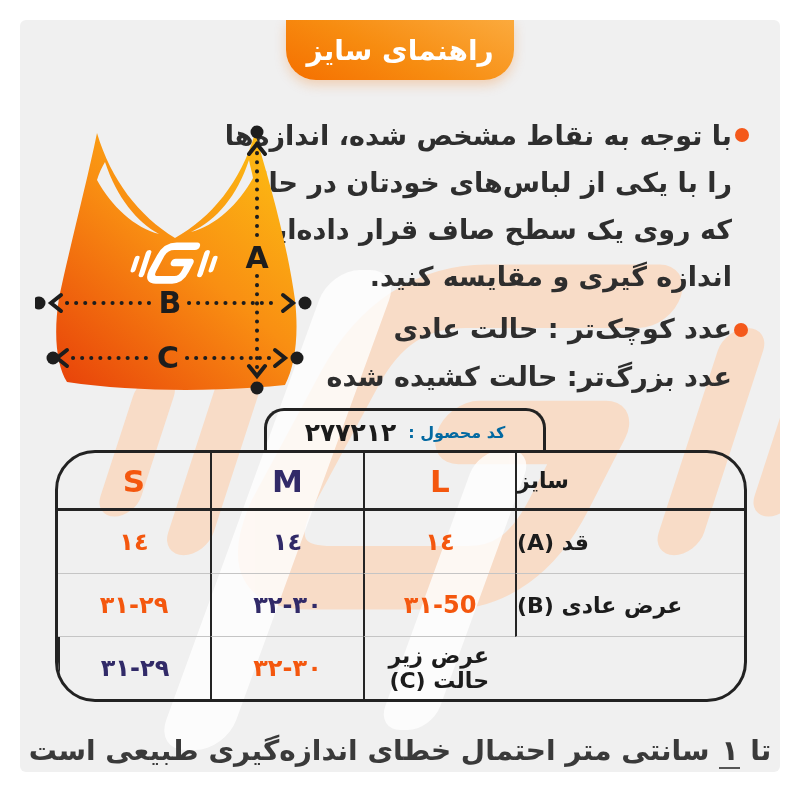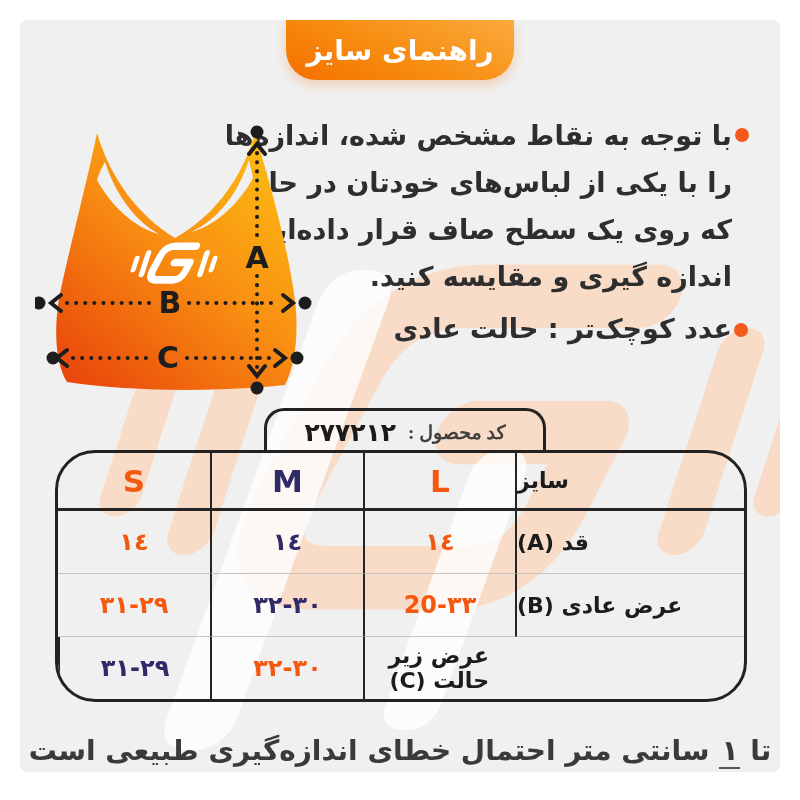--- a/index.html
+++ b/index.html
@@ -27,21 +27,21 @@
   .b1{top:92px;}
   .b2{top:285px;line-height:48px;}
 
   
   .bra{position:absolute;left:15px;top:100px;width:280px;height:275px;}
 
   
   .pill{position:absolute;left:244px;top:388px;width:276px;height:42px;
     border:3px solid #222222;border-bottom:none;border-radius:20px 20px 0 0;
     display:flex;direction:rtl;align-items:center;justify-content:center;gap:12px;}
-  .pill .lbl{font-size:19px;font-weight:bold;color:#404040;font-family:Liberation Serif, serif;}
+  .pill .lbl{font-size:16px;font-weight:bold;color:#0369a1;}
   .pill .val{font-size:25px;font-weight:bold;color:#1a1a1a;direction:ltr;}
 
   
   .sizetable{position:absolute;left:35px;top:430px;width:692px;height:252px;
     border:3px solid #222222;border-radius:40px;box-sizing:border-box;
     display:grid;grid-template-columns:152px 153px 152px 1fr;
     grid-template-rows:58px 63px 63px 1fr;overflow:hidden;}
   .cell{display:flex;align-items:center;justify-content:center;box-sizing:border-box;}
   .vline{border-left:2.5px solid #242424;}
   .hb{border-bottom:3px solid #242424;}
@@ -92,20 +92,21 @@
     <div class="tblock b1">
       <div>با توجه به نقاط مشخص شده، اندازه‌ها</div>
       <div>را با یکی از لباس‌های خودتان در حالی</div>
       <div>که روی یک سطح صاف قرار داده‌اید</div>
       <div>اندازه گیری و مقایسه کنید.</div>
     </div>
 
     <div class="dot dot2"></div>
     <div class="tblock b2">
       <div>عدد کوچک‌تر : حالت عادی</div>
+      <div>عدد بزرگ‌تر: حالت کشیده شده</div>
     </div>
 
     <svg class="bra" viewBox="0 0 280 275">
       <defs>
         <linearGradient id="braGrad" x1="85%" y1="0%" x2="5%" y2="100%">
           <stop offset="0%" stop-color="#fcbc13"></stop>
           <stop offset="45%" stop-color="#f98f12"></stop>
           <stop offset="100%" stop-color="#e8430a"></stop>
         </linearGradient>
       </defs>
@@ -159,21 +160,21 @@
       <div class="cell hb vline hL">L</div>
       <div class="cell hb vline rowlab">سایز</div>
 
       <div class="cell rs vS">١٤</div>
       <div class="cell rs vline vM">١٤</div>
       <div class="cell rs vline vL">١٤</div>
       <div class="cell rs vline rowlab">قد (A)</div>
 
       <div class="cell rs vS">٢٩-٣١</div>
       <div class="cell rs vline vM">٣٠-٣٢</div>
-      <div class="cell rs vline vL">20-٣٣</div>
+      <div class="cell rs vline vL">٣١-50</div>
       <div class="cell rs vline rowlab">عرض عادی (B)</div>
 
       <div class="cell vline vM">٢٩-٣١</div>
       <div class="cell vline vL">٣٠-٣٢</div>
       <div class="cell vline rowlab">عرض زیر حالت (C)</div>
     </div>
 
     <div class="footer">
       <span>تا</span>
       <span class="u">١</span>

